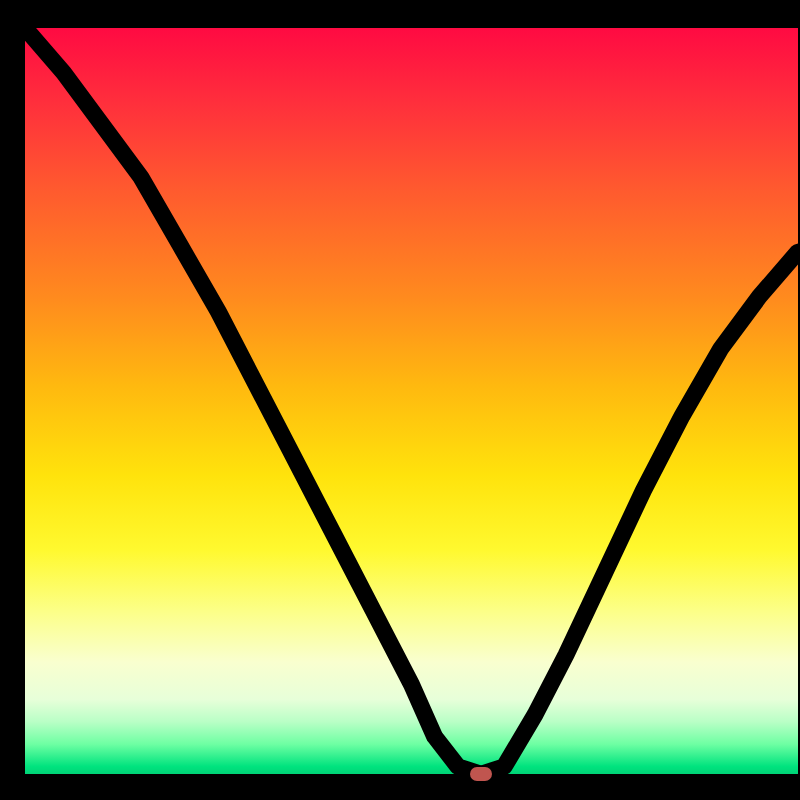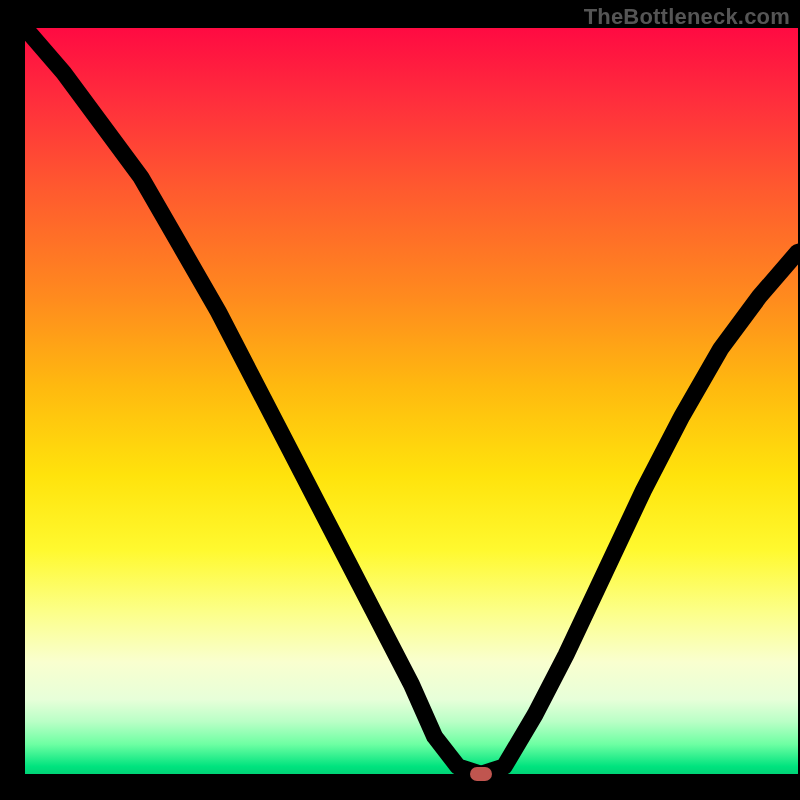--- a/index.html
+++ b/index.html
@@ -79,21 +79,20 @@
     background: #c0554f;
     transform: translate(-50%, -50%);
     z-index: 5;
   }
 </style>
 </head>
 <body>
 
 <div class="frame">
 
-  <div class="watermark">TheBottleneck.com</div>
 
   <div class="plot-area">
     <div class="gradient-bg"></div>
 
     <svg class="curve-svg" viewBox="0 0 100 100" preserveAspectRatio="none">
       <path class="curve-path" d="M0.00 0.00 L5.00 6.00 L10.00 13.00 L15.00 20.00 L20.00 29.00 L25.00 38.00 L30.00 48.00 L35.00 58.00 L40.00 68.00 L45.00 78.00 L50.00 88.00 L53.00 95.00 L56.00 99.00 L59.00 100.00 L62.00 99.00 L66.00 92.00 L70.00 84.00 L75.00 73.00 L80.00 62.00 L85.00 52.00 L90.00 43.00 L95.00 36.00 L100.00 30.00"></path>
     </svg>
 
     <div class="marker" style="left: 59%; top: 100%;"></div>
   </div>

